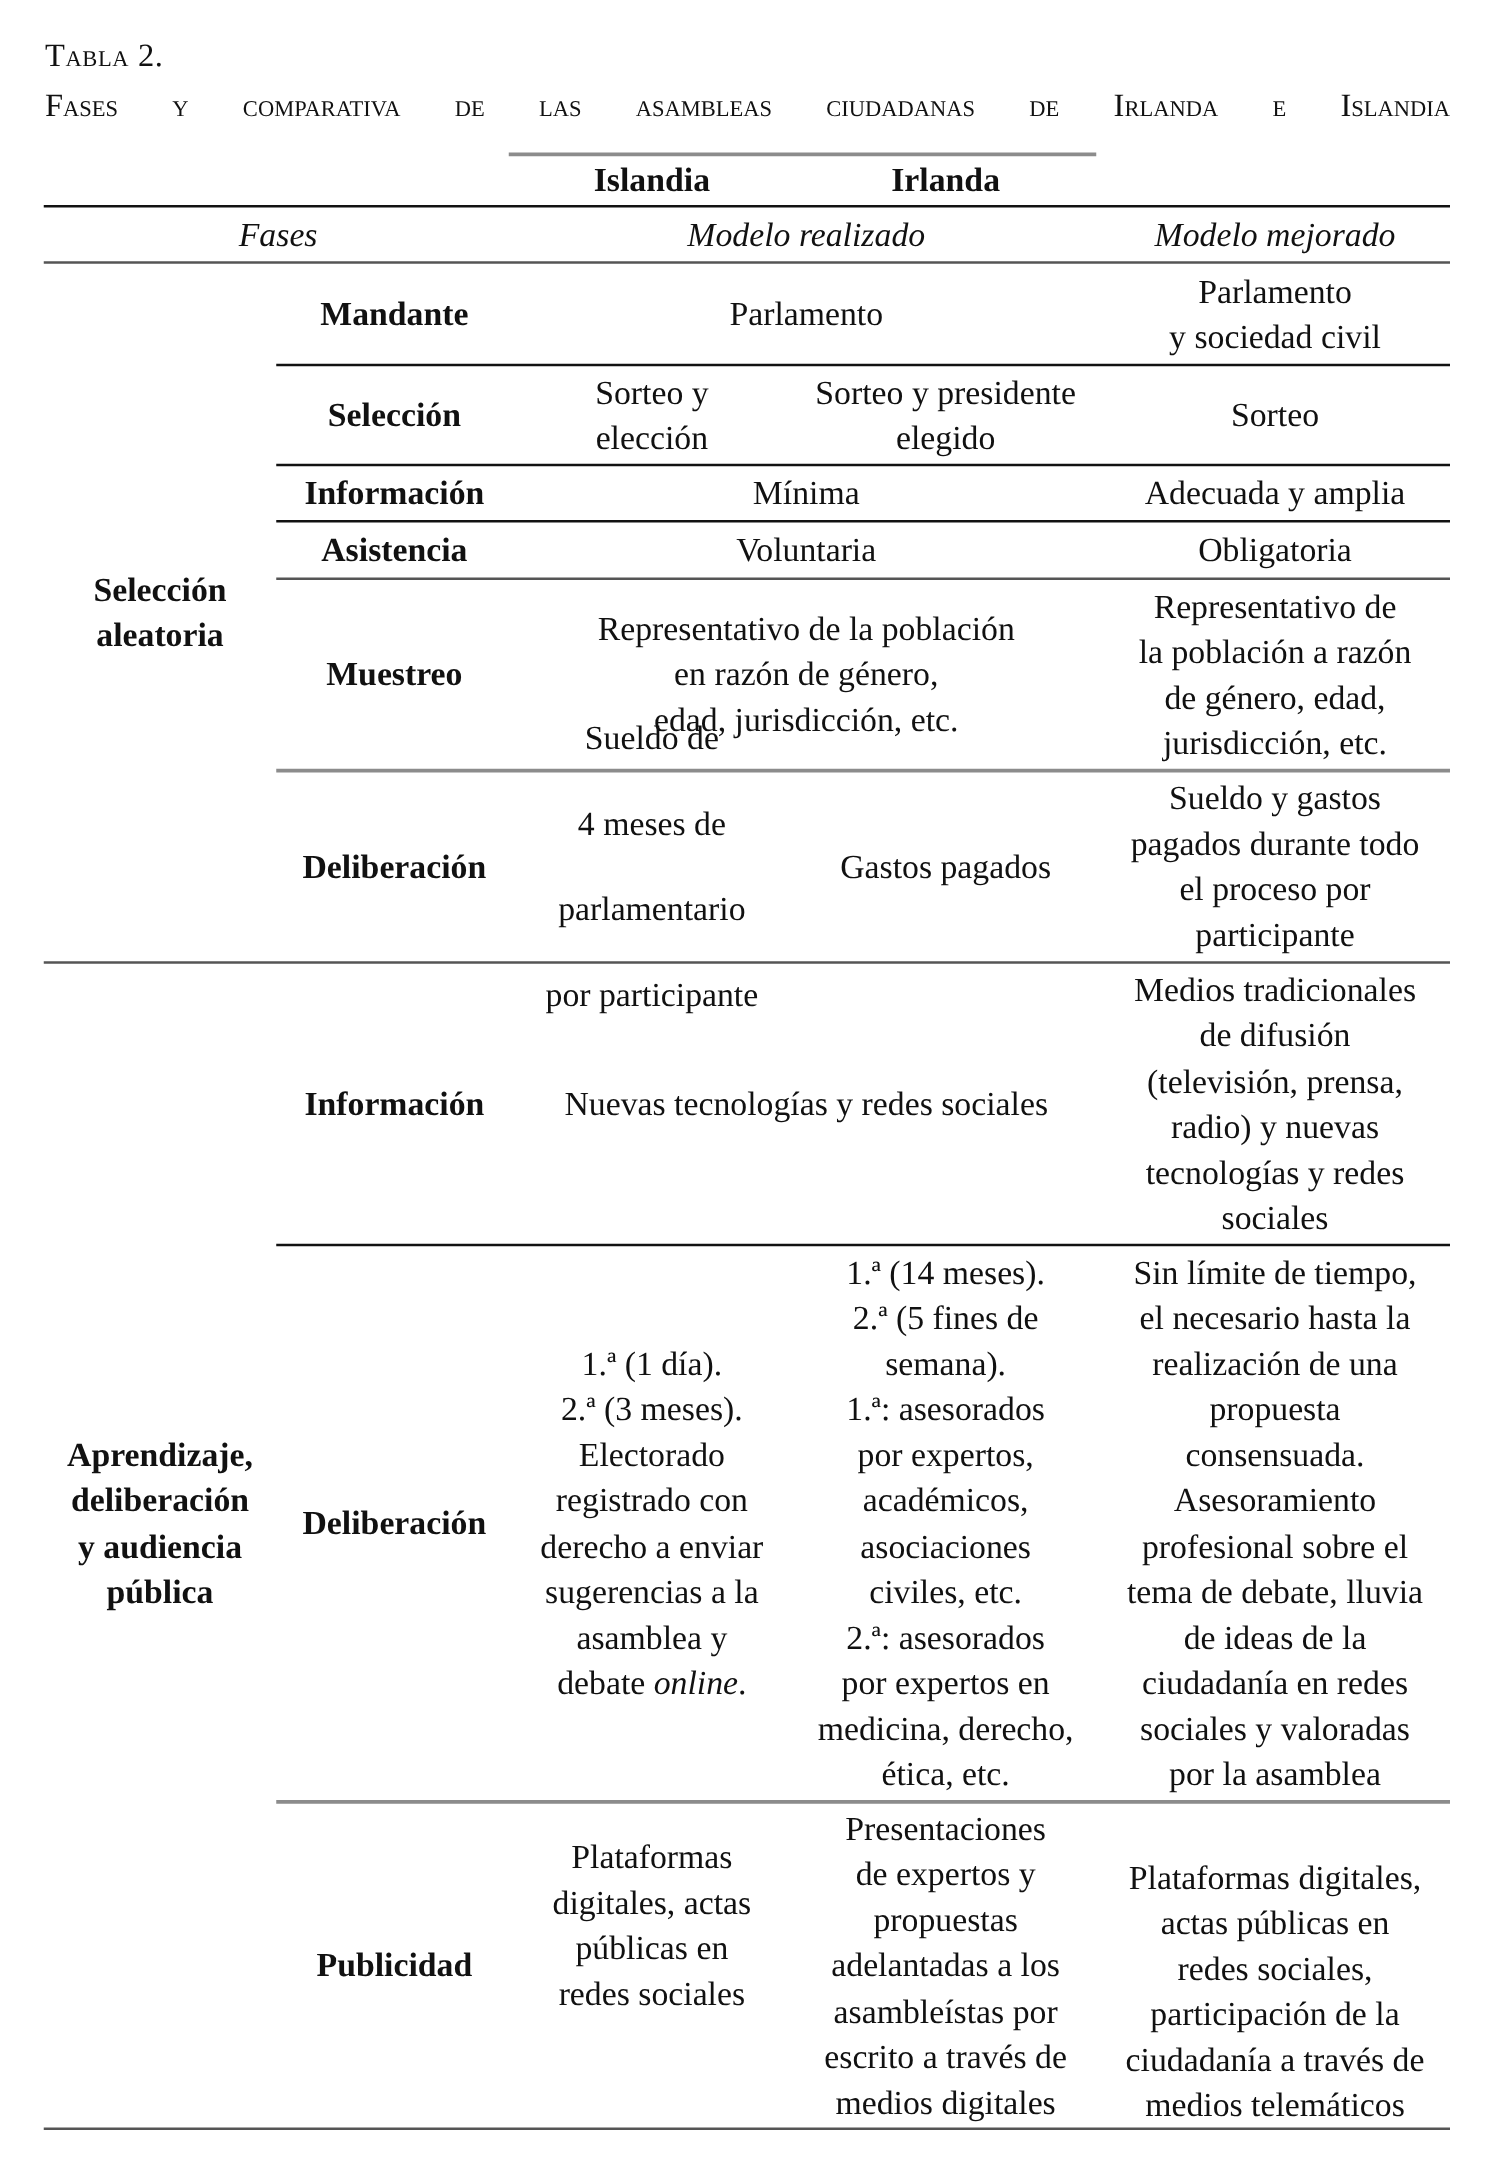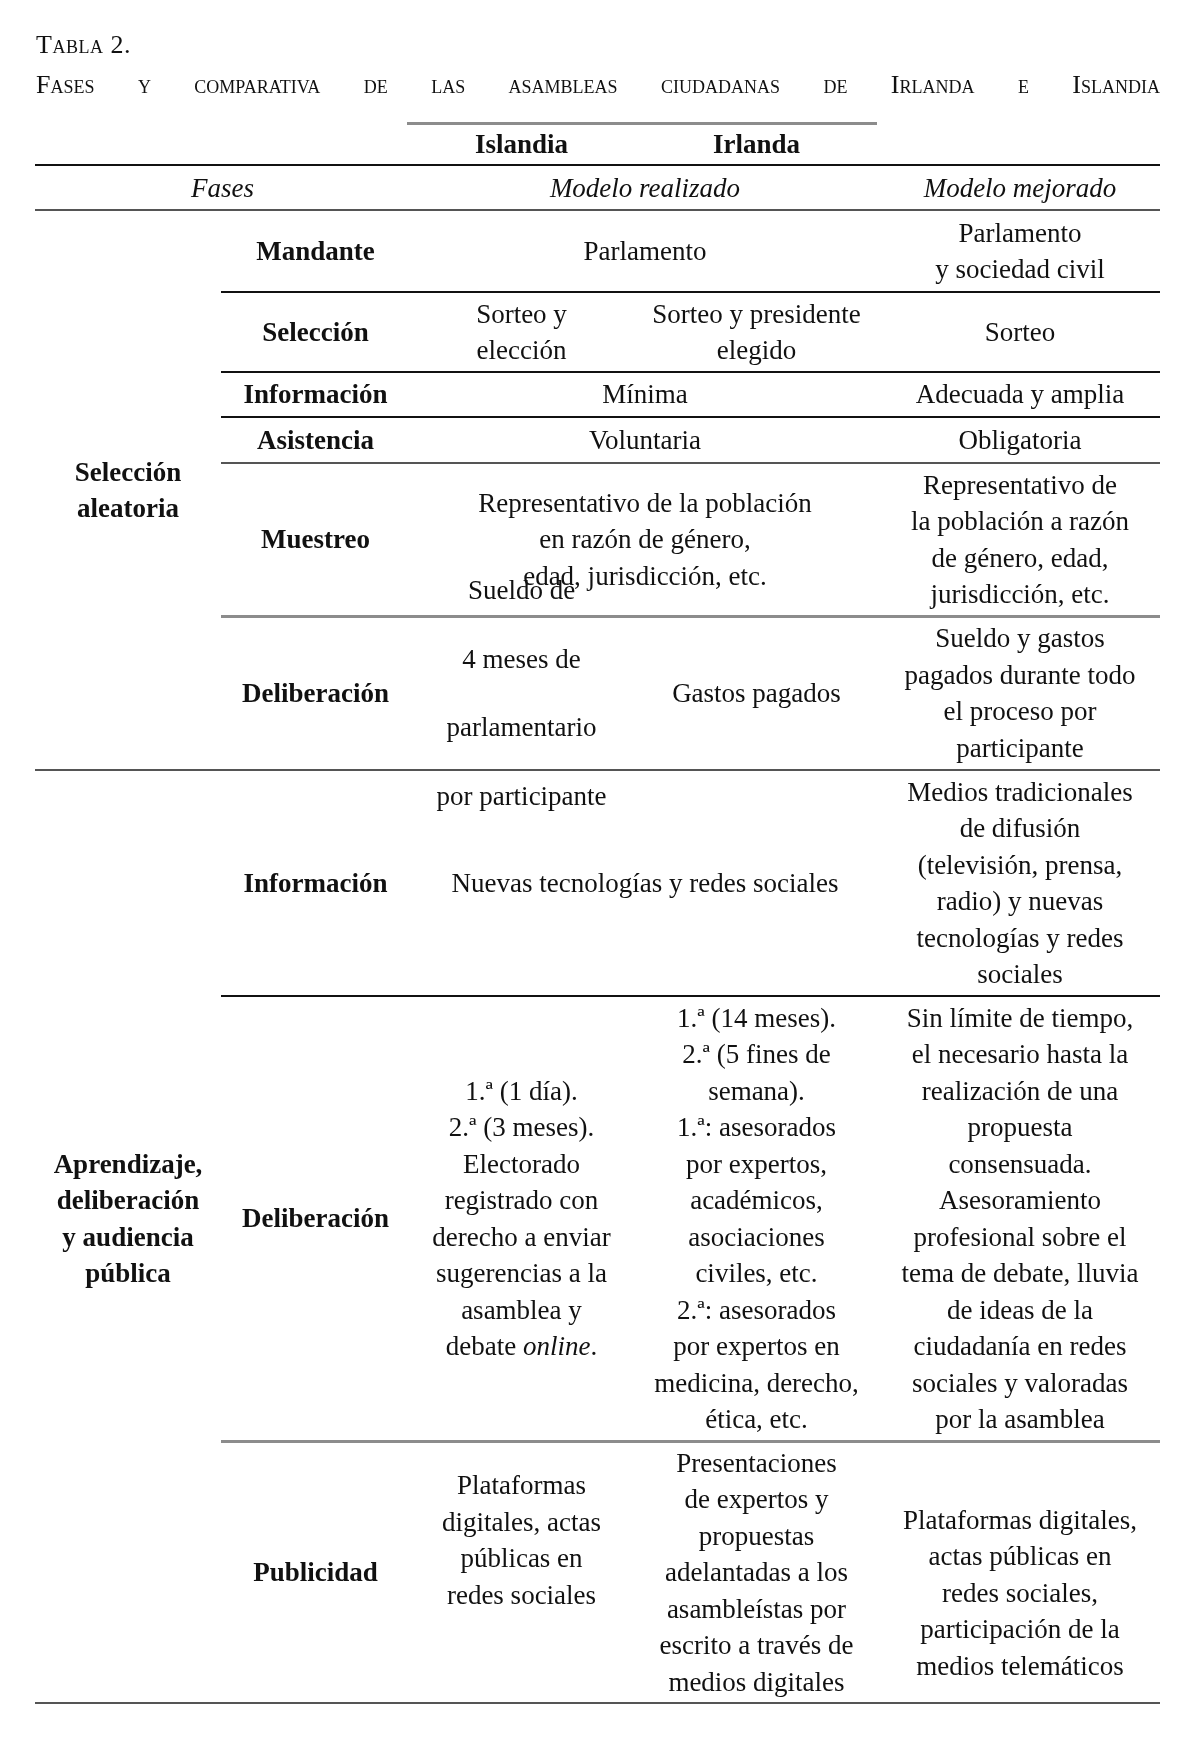--- a/index.html
+++ b/index.html
@@ -230,14 +230,15 @@
     <span>adelantadas a los</span>
     <span>asambleístas por</span>
     <span>escrito a través de</span>
     <span>medios digitales</span>
 </div>
 <div class="cell" style="left:880px; top:1443px; width:280px; height:300px; flex-direction:column;">
   <span>Plataformas digitales,</span>
     <span>actas públicas en</span>
     <span>redes sociales,</span>
     <span>participación de la</span>
+    <span>ciudadanía a través de</span>
     <span>medios telemáticos</span>
 </div>
 
 </body></html>

